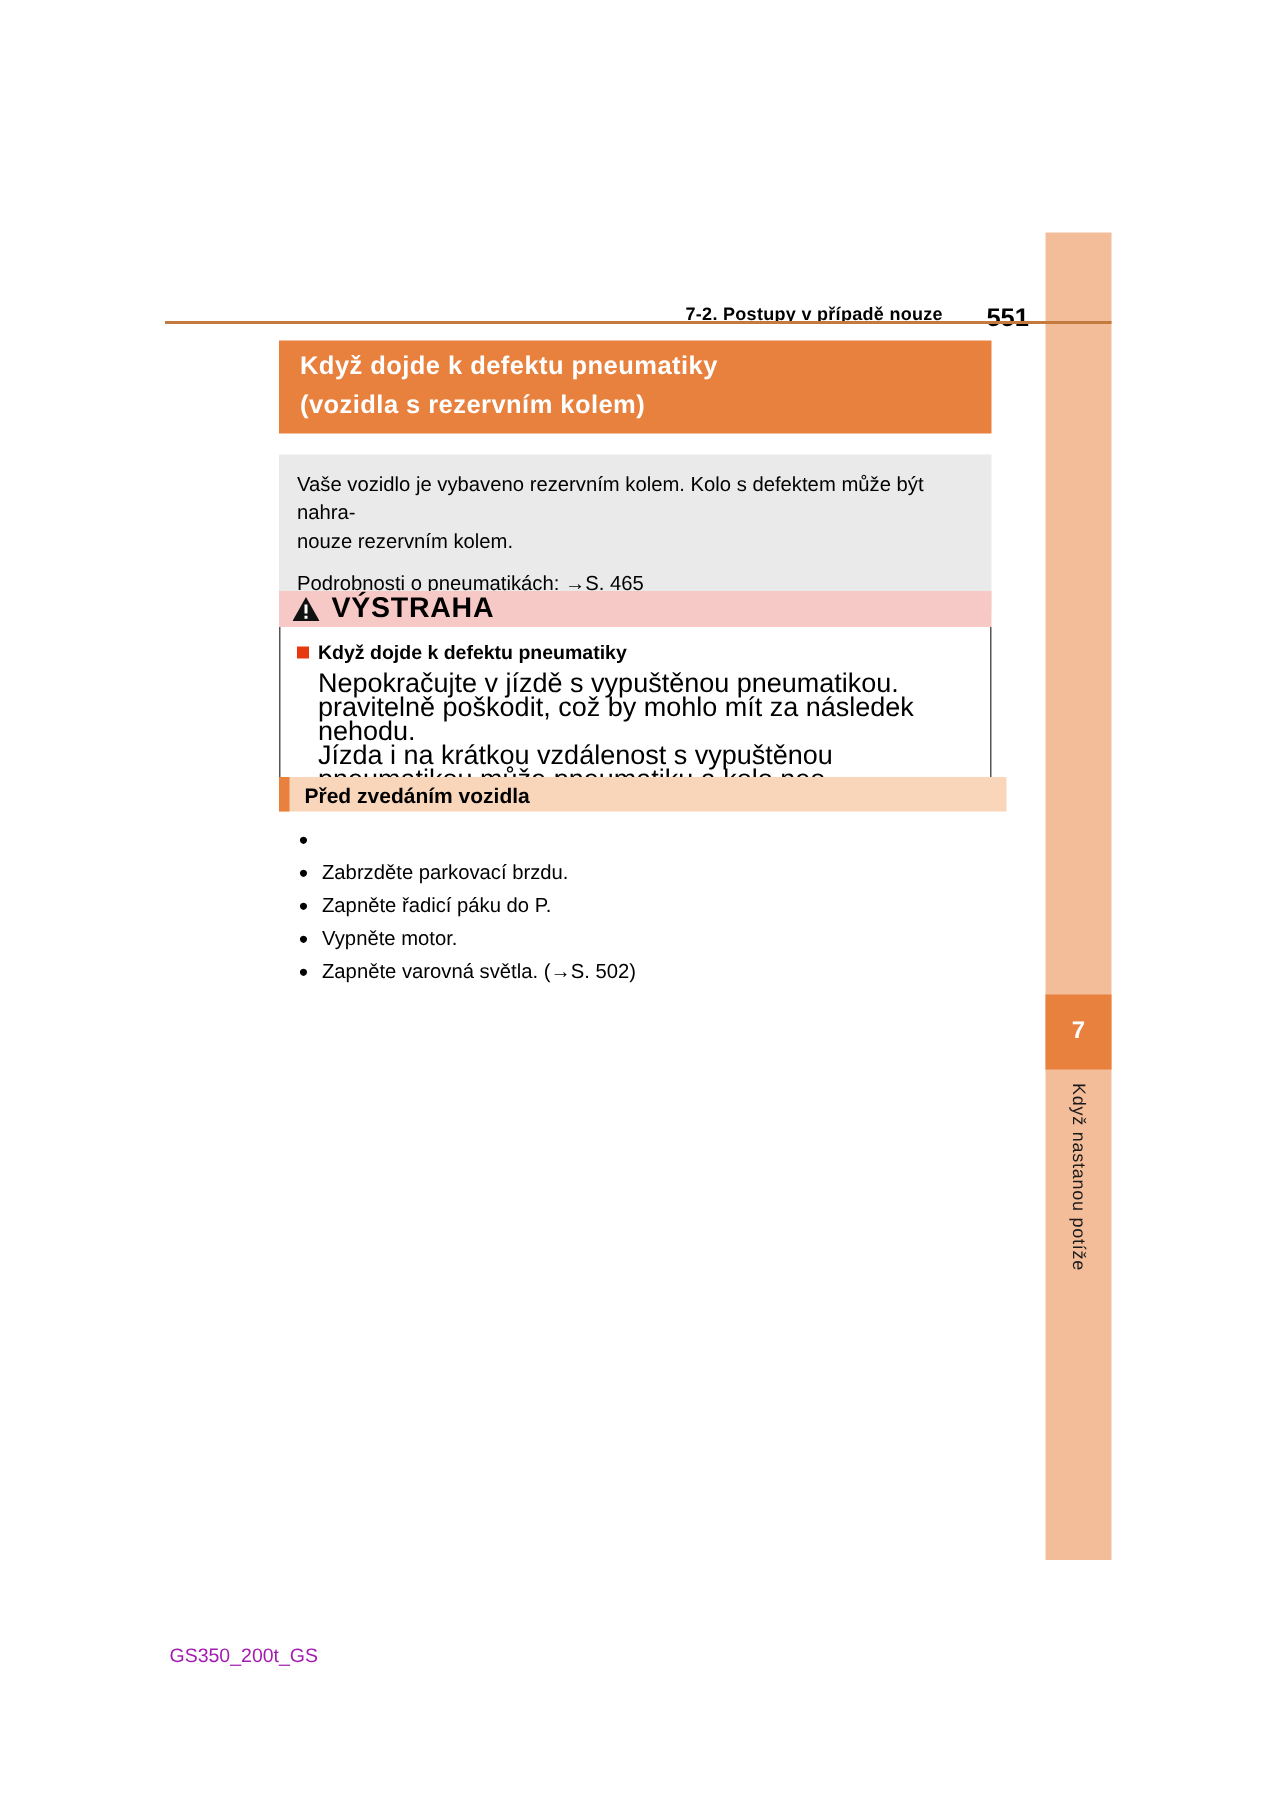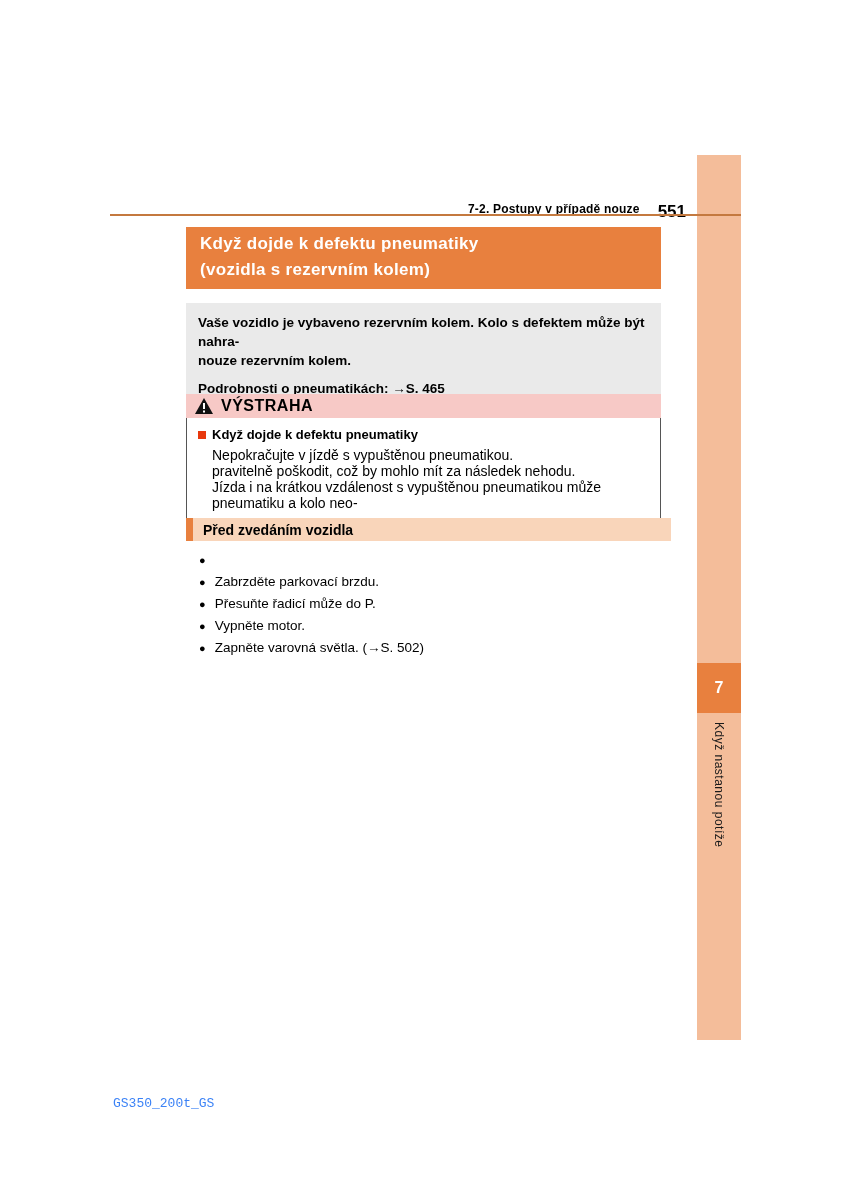--- a/index.html
+++ b/index.html
@@ -7,52 +7,52 @@
     width:848px;height:1200px;position:relative;background:#ffffff;
     font-family:"Liberation Sans","DejaVu Sans",sans-serif;color:#000;
     overflow:hidden;
   }
   
   .header-row{
     position:absolute;top:202px;left:110px;width:576px;
     display:flex;justify-content:flex-end;align-items:flex-start;gap:18px;
   }
   .header-section{font-size:12px;font-weight:bold;letter-spacing:.2px;}
-  .header-pagenum{font-size:17px;font-weight:bold;}
+  .header-pagenum{font-size:17px;font-weight:bold;margin-left:11px;}
   .header-rule{
     position:absolute;top:214px;left:110px;width:631px;height:2px;
     background:#c4793f;z-index:3;
   }
   
   .title-box{
     position:absolute;top:227px;left:186px;width:447px;
     background:#e8803e;color:#ffffff;font-weight:bold;font-size:17px;
     line-height:26px;padding:4px 14px 6px 14px;letter-spacing:.3px;
   }
   
   .intro-box{
     position:absolute;top:303px;left:186px;width:451px;
     background:#eaeaea;padding:10px 12px 11px 12px;
-    font-size:13.5px;font-weight:bold;line-height:19px;
+    font-size:13.5px;font-weight:normal;line-height:19px;
   }
   .intro-box .p2{margin-top:9px;}
   
   .warning{position:absolute;top:394px;left:186px;width:475px;}
   .warning-header{
     background:#f7c9c6;height:24px;display:flex;align-items:center;
     padding-left:9px;gap:8px;
   }
-  .warning-header .wtitle{font-size:16px;font-weight:bold;letter-spacing:.5px;}
+  .warning-header .wtitle{font-size:19px;font-weight:bold;letter-spacing:.5px;}
   .warning-body{
     border:1px solid #555;border-top:none;background:#fff;
     padding:9px 11px 12px 11px;
   }
   .warn-item-title{display:flex;align-items:center;gap:6px;font-size:13px;font-weight:bold;}
   .red-square{width:8px;height:8px;background:#e8380d;flex:0 0 auto;}
-  .warn-text{margin-left:14px;margin-top:5px;font-size:14px;line-height:16px;}
+  .warn-text{margin-left:14px;margin-top:5px;font-size:18px;line-height:16px;}
   
   .section-bar{
     position:absolute;top:518px;left:186px;width:468px;height:23px;
     background:#f9d5ba;border-left:7px solid #e8803e;
     display:flex;align-items:center;padding-left:10px;
     font-size:14px;font-weight:bold;
   }
   
   .bullets{position:absolute;top:549px;left:199px;width:460px;font-size:13.5px;}
   .bullets .li{display:flex;align-items:flex-start;gap:9px;line-height:22px;}
@@ -68,21 +68,21 @@
     display:flex;align-items:center;justify-content:center;z-index:2;
   }
   .side-label{
     position:absolute;left:697px;top:722px;width:44px;height:190px;
     display:flex;justify-content:center;z-index:2;
   }
   .side-label span{
     writing-mode:vertical-rl;font-size:12px;color:#1a1a1a;letter-spacing:.5px;
   }
   
-  .footer{position:absolute;left:113px;top:1096px;font-size:13px;color:#3b82f6;font-family:Liberation Mono, monospace;}
+  .footer{position:absolute;left:113px;top:1096px;font-size:13px;color:#a21caf;}
 </style>
 </head>
 <body>
 
 <div class="side-strip"></div>
 <div class="side-tab">
   <span>7</span>
 </div>
 <div class="side-label">
   <span>Když nastanou potíže</span>
@@ -134,21 +134,21 @@
 <div class="bullets">
   <div class="li">
     <span class="dot">●</span>
   </div>
   <div class="li">
     <span class="dot">●</span>
     <span>Zabrzděte parkovací brzdu.</span>
   </div>
   <div class="li">
     <span class="dot">●</span>
-    <span>Přesuňte řadicí může do P.</span>
+    <span>Zapněte řadicí páku do P.</span>
   </div>
   <div class="li">
     <span class="dot">●</span>
     <span>Vypněte motor.</span>
   </div>
   <div class="li">
     <span class="dot">●</span>
     <span>Zapněte varovná světla. (→S. 502)</span>
   </div>
 </div>

